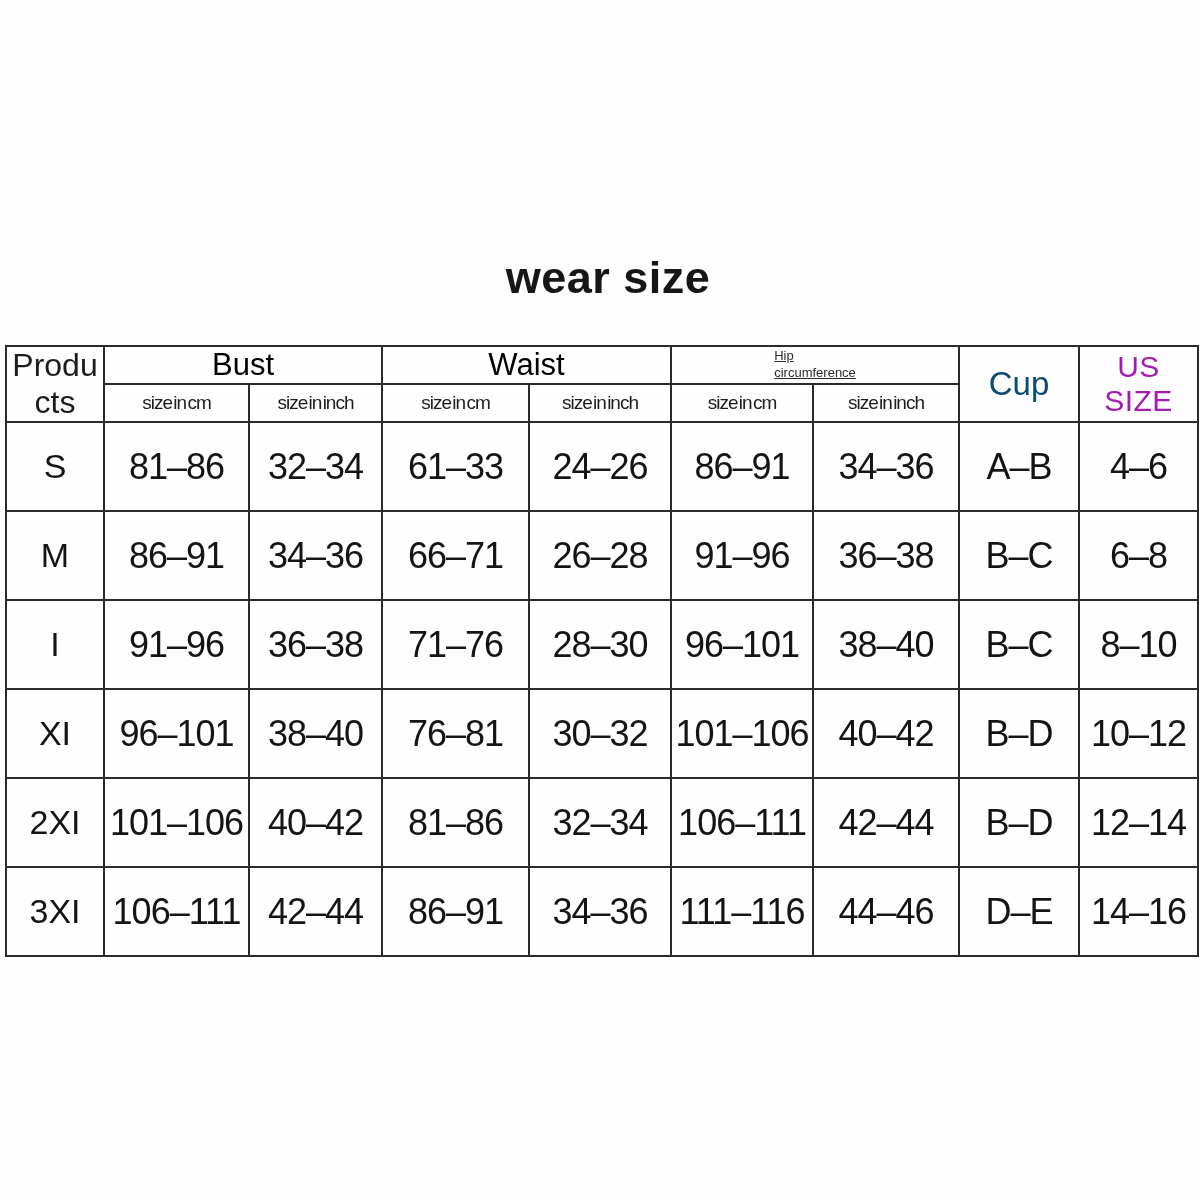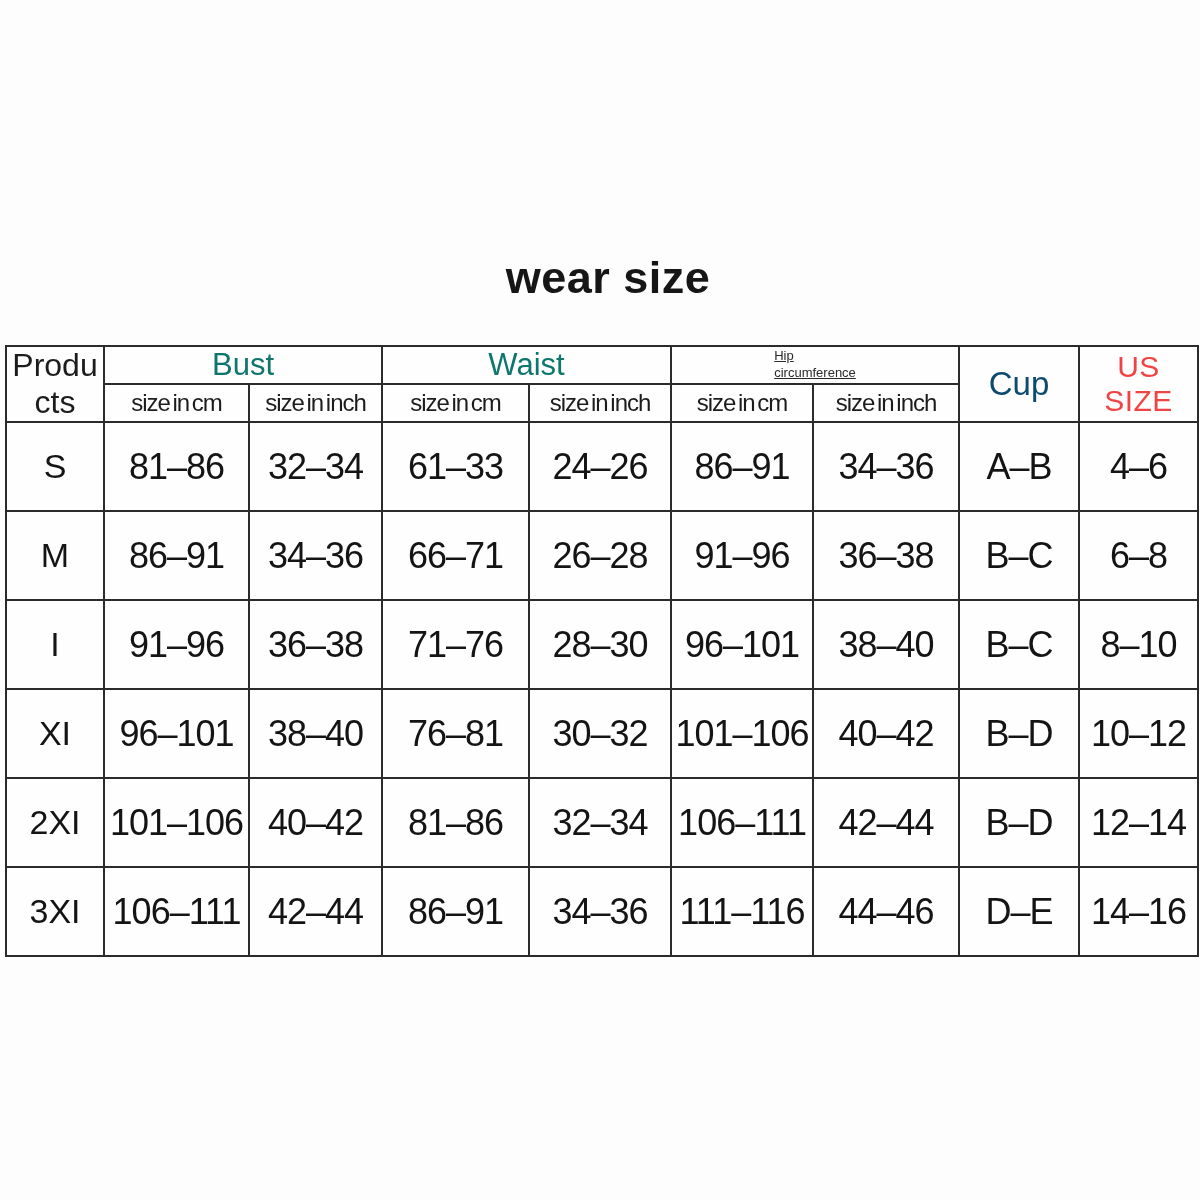--- a/index.html
+++ b/index.html
@@ -51,38 +51,38 @@
     text-align: left;
     padding-left: 8px;
     padding-right: 2px;
     font-size: 32px;
     line-height: 1.15;
     word-break: break-all;
     color: #1c1c1c;
   }
   .group-label {
     font-size: 31px;
-    color: #0f766e;
+    color: #000000;
   }
   .hip-label {
     display: inline-block;
     text-align: left;
     font-size: 13px;
     line-height: 1.3;
     color: #2a2a2a;
     text-decoration: underline;
   }
   .sub-label {
-    font-size: 24px;
+    font-size: 19px;
     letter-spacing: -1px;
     word-spacing: -3px;
     color: #1c1c1c;
   }
   .cup-header { font-size: 33px; color: #0c4a6e; }
-  .us-header  { font-size: 30px; letter-spacing: 0.5px; color: #ef4444; }
+  .us-header  { font-size: 30px; letter-spacing: 0.5px; color: #a21caf; }
 
   .size-cell  { font-size: 34px; color: #141414; }
   .value-cell { font-size: 36px; letter-spacing: -1px; color: #141414; margin-left: 44px; }
 </style>
 </head>
 <body>
 
 <div class="page-title">wear size</div>
 
 <table class="size-chart">

